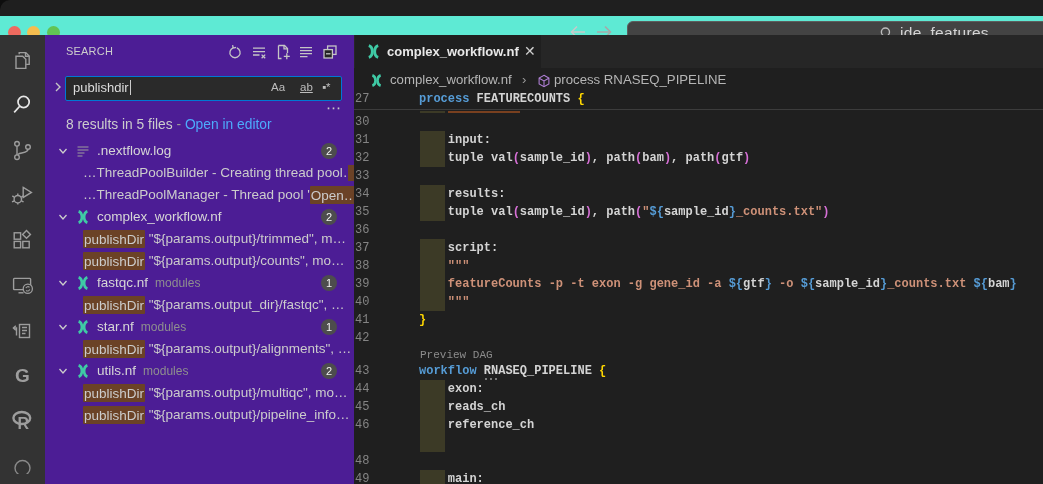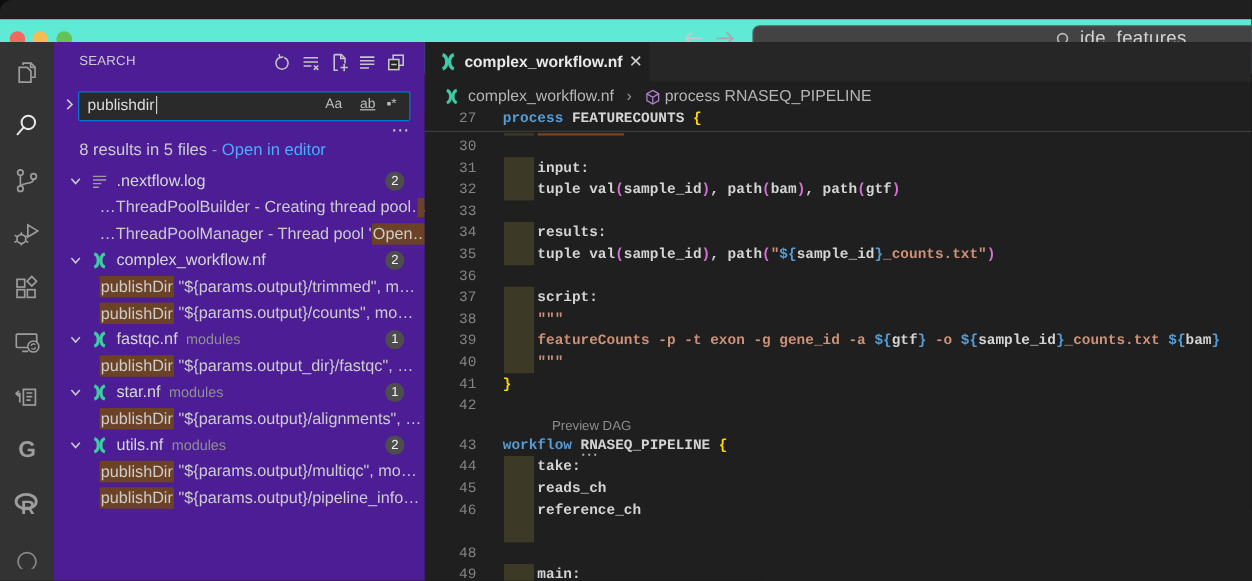--- a/index.html
+++ b/index.html
@@ -39,26 +39,26 @@
 .editor { position:absolute; left:354px; top:35px; width:689px; height:449px; background:#1f1f1f; }
 .tabstrip { position:absolute; left:0; top:0; width:689px; height:33px; background:#262626; }
 .tab { position:absolute; left:1px; top:0; width:186px; height:33px; background:#1f1f1f; }
 .tab .tlabel { position:absolute; left:32px; top:0; height:33px; line-height:33px; font-size:13px; font-weight:bold; color:#e9e9e9; }
 .tab .tclose { position:absolute; left:169px; top:0; height:33px; line-height:32px; font-size:14px; color:#cfcfcf; }
 .breadcrumb { position:absolute; left:0; top:33px; width:689px; height:24px; font-size:13.2px; color:#b5b5b5; line-height:24px; }
 .bc-sep { color:#9a9a9a; }
 
 .codearea { position:absolute; left:0; top:57px; width:689px; height:392px; font-family:"Liberation Mono",monospace; font-size:12px; font-weight:bold; }
 .crow { position:absolute; left:0; width:689px; height:18px; line-height:18px; white-space:pre; }
-.num { position:absolute; left:1px; top:0; width:42px; text-align:right; color:#848484; font-weight:normal; }
+.num { position:absolute; left:1px; top:0; width:42px; text-align:left; color:#848484; font-weight:normal; }
 .src { position:absolute; left:65px; top:0; color:#d4d4d4; }
 .sticky { position:absolute; left:0; top:0; width:689px; height:18px; background:#1f1f1f; border-bottom:1px solid #3c3c3c; z-index:3; }
 .band { position:absolute; left:66px; width:25px; background:#3c3a26; }
 .k { color:#569cd6; } .s { color:#ce9178; } .b { color:#ffd700; } .p { color:#d670d6; } .i { color:#569cd6; }
-.codelens { position:absolute; left:66px; color:#8c8c8c; font-family:Liberation Sans, sans-serif; font-size:11px; font-weight:normal;margin-left:40px; }
+.codelens { position:absolute; left:66px; color:#8c8c8c; font-family:Liberation Mono, monospace; font-size:11px; font-weight:normal; }
 </style>
 </head>
 <body>
 <div class="win">
 
   <div class="titlebar">
     <div class="tl" style="left:8px;  background:#ee6a5f;"></div>
     <div class="tl" style="left:27px; background:#f5bd4f;"></div>
     <div class="tl" style="left:47px; background:#62c454;"></div>
     <svg class="abs" style="left:569px;top:9px" width="18" height="14" viewBox="0 0 18 14">
@@ -364,20 +364,20 @@
       <div class="crow" style="top:183px"><span class="num">39</span><span class="src">    <span class="s">featureCounts -p -t exon -g gene_id -a </span><span class="i">${</span>gtf<span class="i">}</span><span class="s"> -o </span><span class="i">${</span>sample_id<span class="i">}</span><span class="s">_counts.txt </span><span class="i">${</span>bam<span class="i">}</span></span></div>
       <div class="crow" style="top:201px"><span class="num">40</span><span class="src">    <span class="s">"""</span></span></div>
       <div class="crow" style="top:219px"><span class="num">41</span><span class="src"><span class="b">}</span></span></div>
       <div class="crow" style="top:237px"><span class="num">42</span></div>
       <div class="codelens" style="top:257px">Preview DAG</div>
       <div class="crow" style="top:270px"><span class="num">43</span><span class="src"><span class="k">workflow</span> RNASEQ_PIPELINE <span class="b">{</span></span></div>
 
       <div class="abs" style="left:131px;top:286px;width:2px;height:2px;background:#9a9a9a;border-radius:50%;"></div>
       <div class="abs" style="left:136px;top:286px;width:2px;height:2px;background:#9a9a9a;border-radius:50%;"></div>
       <div class="abs" style="left:141px;top:286px;width:2px;height:2px;background:#9a9a9a;border-radius:50%;"></div>
-      <div class="crow" style="top:288px"><span class="num">44</span><span class="src">    take:</span></div>
+      <div class="crow" style="top:288px"><span class="num">44</span><span class="src">    exon:</span></div>
       <div class="crow" style="top:306px"><span class="num">45</span><span class="src">    reads_ch</span></div>
       <div class="crow" style="top:324px"><span class="num">46</span><span class="src">    reference_ch</span></div>
       <div class="crow" style="top:360px"><span class="num">48</span></div>
       <div class="crow" style="top:378px"><span class="num">49</span><span class="src">    main:</span></div>
     </div>
   </div>
 </div>
 
 </body></html>

